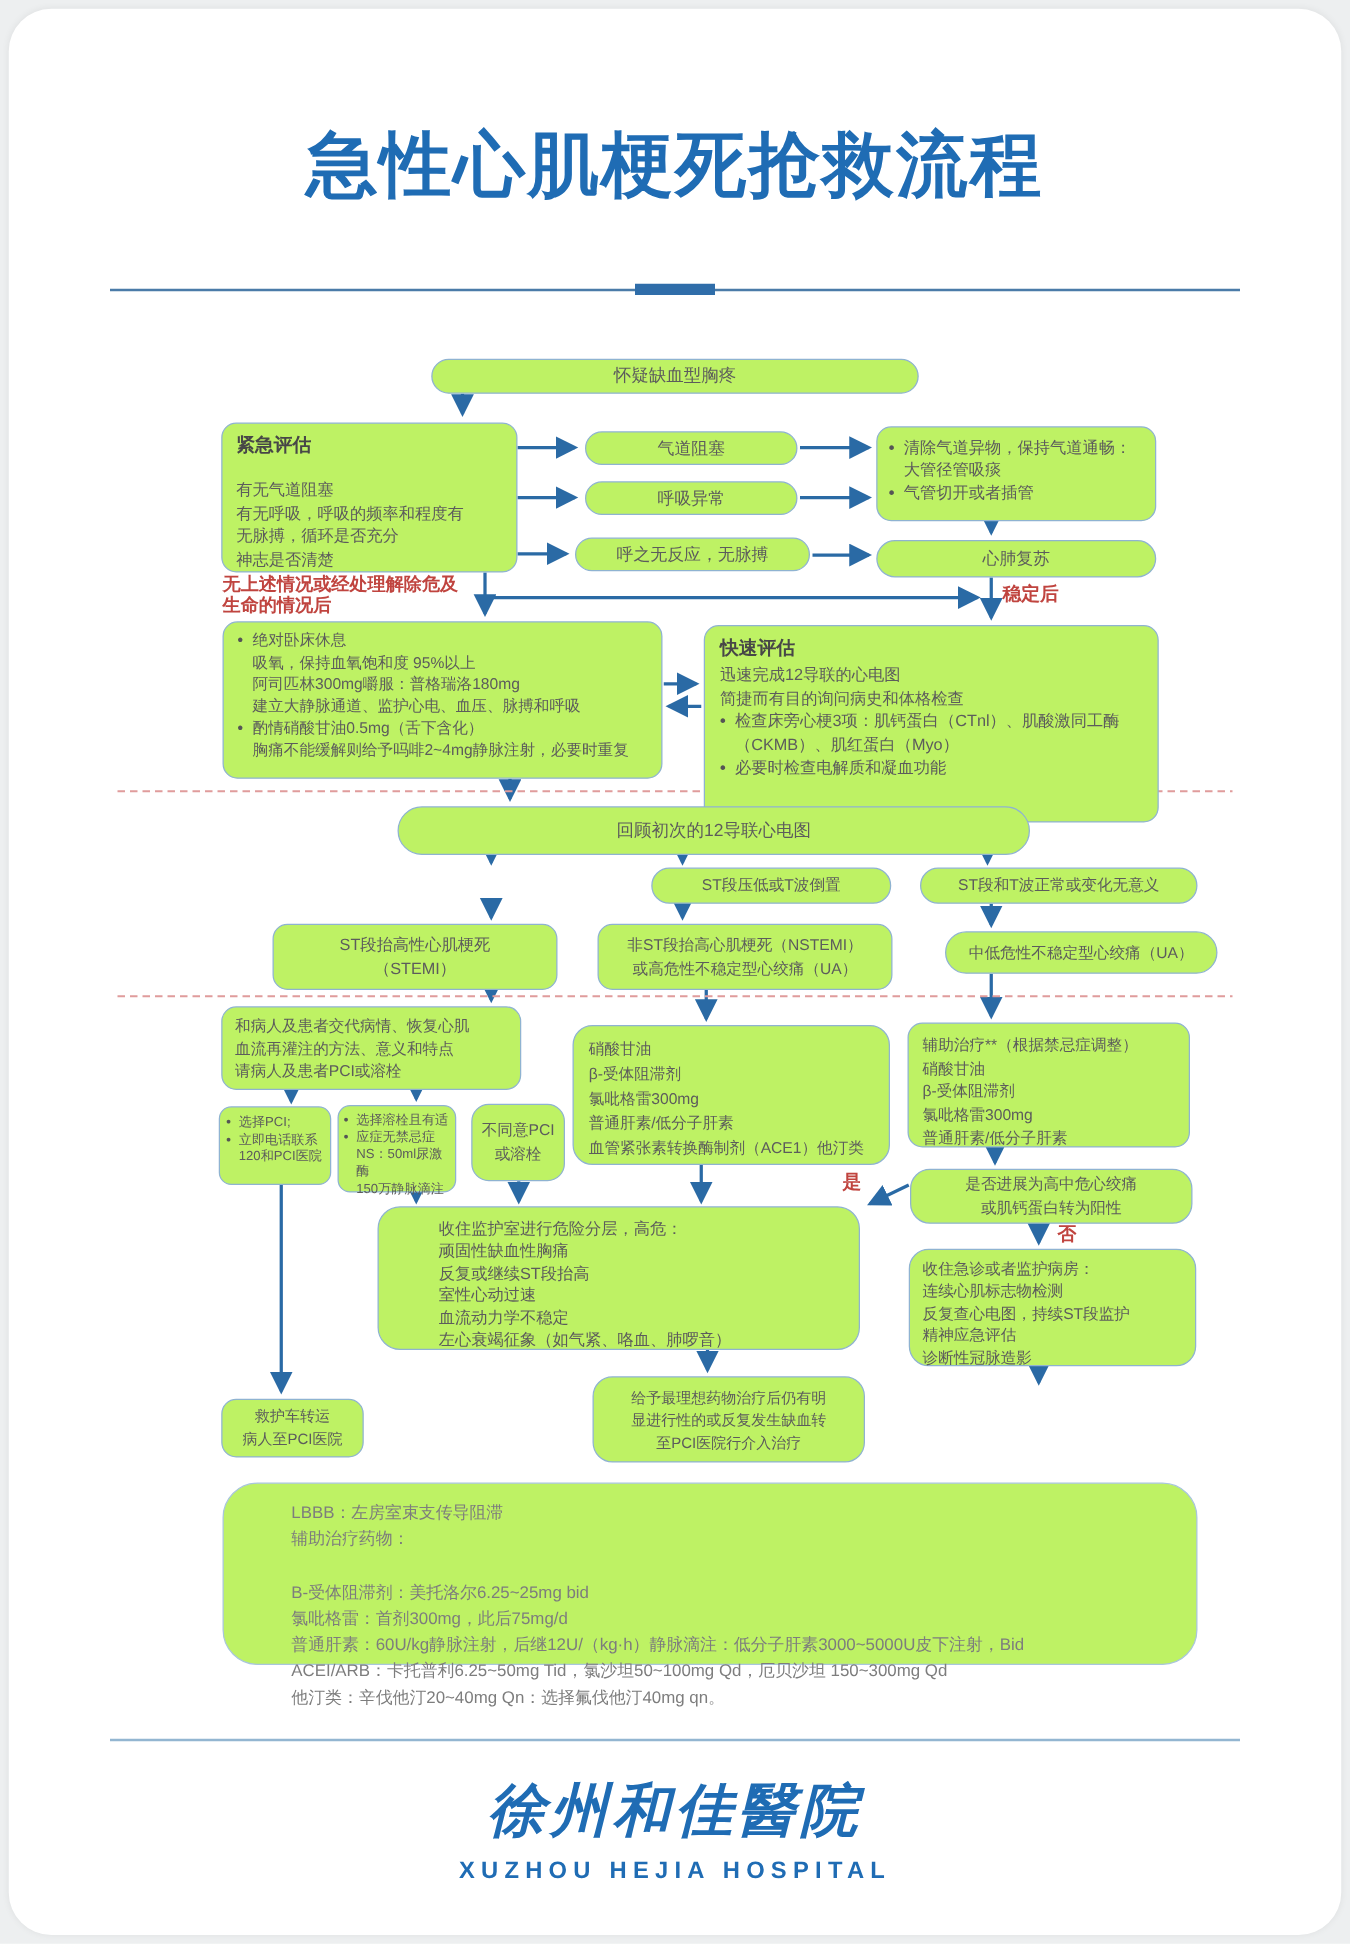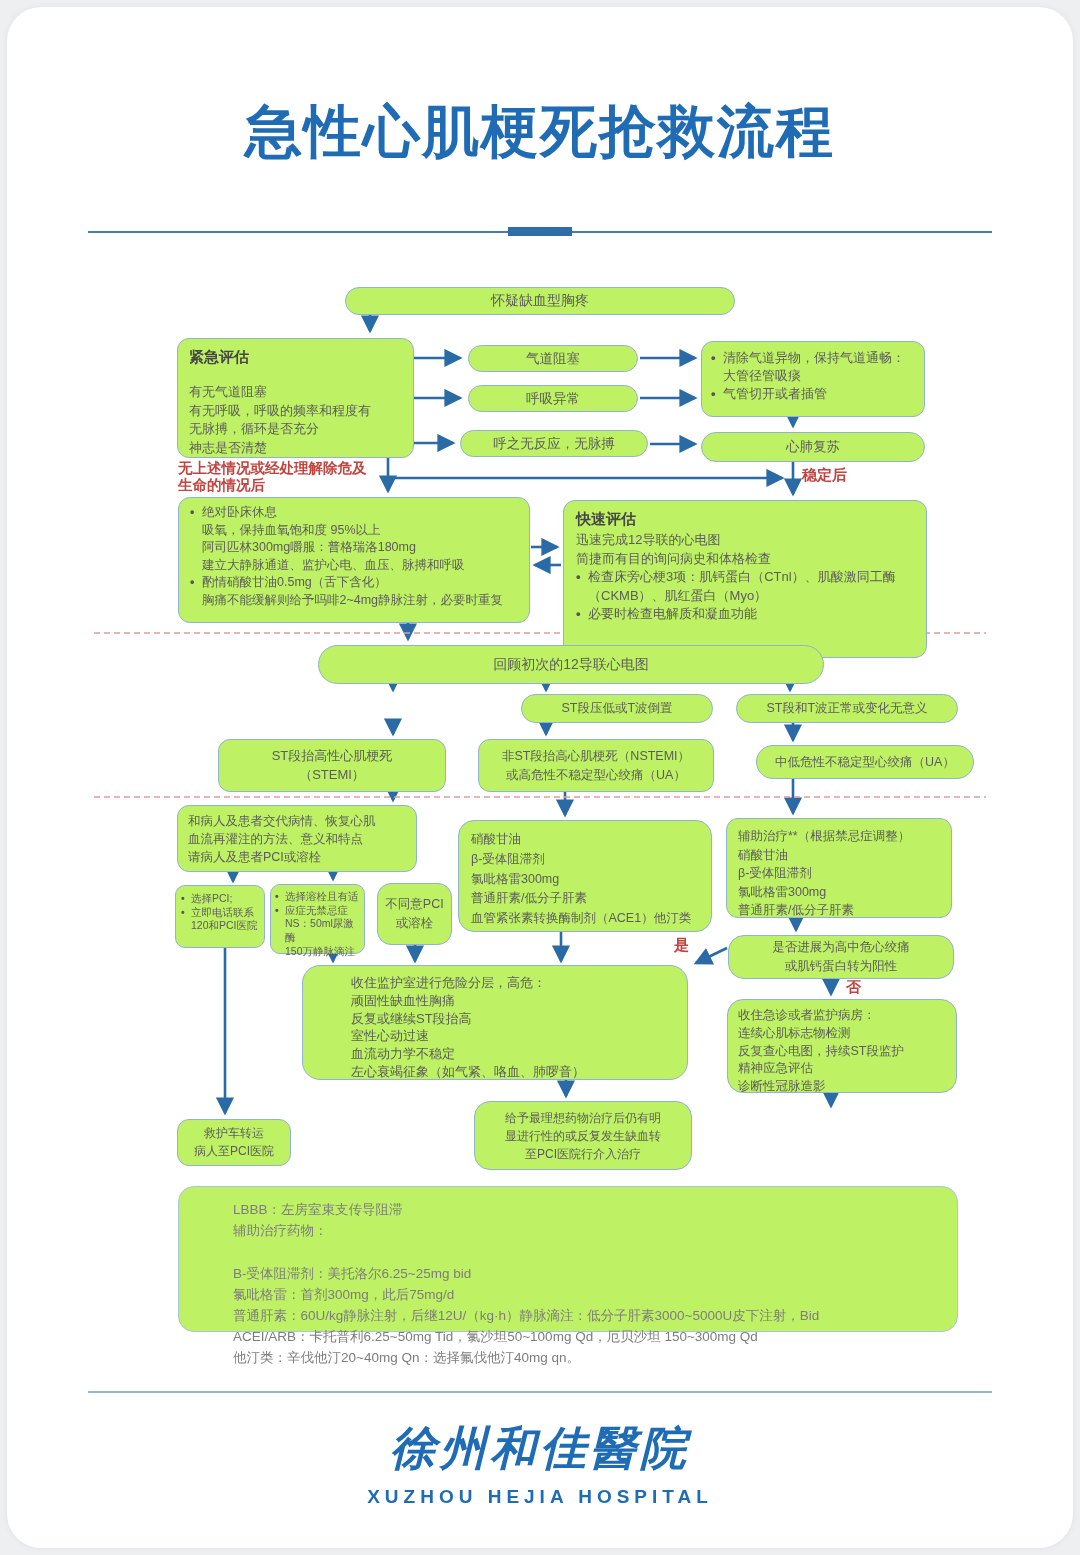--- a/index.html
+++ b/index.html
@@ -270,21 +270,21 @@
     <div>救护车转运</div>
     <div>病人至PCI医院</div>
   </div>
 
   <div class="node ctr" style="left:474px;top:1101px;width:218px;height:69px;font-size:12px;line-height:1.5;border-radius:16px;">
     <div>给予最理想药物治疗后仍有明</div>
     <div>显进行性的或反复发生缺血转</div>
     <div>至PCI医院行介入治疗</div>
   </div>
 
-  <div class="node" style="left:178px;top:1186px;width:780px;height:146px;padding:13px 18px 10px 54px;font-size:13.5px;color:#7d7d7d;border-radius:16px;border-color:#a9c6dc;">
+  <div class="node" style="left:178px;top:1186px;width:780px;height:146px;padding:13px 18px 10px 54px;font-size:13.5px;color:#7d7d7d;border-radius:28px;border-color:#a9c6dc;">
     <div class="note-line">LBBB：左房室束支传导阻滞</div>
     <div class="note-line">辅助治疗药物：</div>
     <div class="note-gap"></div>
     <div class="note-line">B-受体阻滞剂：美托洛尔6.25~25mg bid</div>
     <div class="note-line">氯吡格雷：首剂300mg，此后75mg/d</div>
     <div class="note-line">普通肝素：60U/kg静脉注射，后继12U/（kg·h）静脉滴注：低分子肝素3000~5000U皮下注射，Bid</div>
     <div class="note-line">ACEI/ARB：卡托普利6.25~50mg Tid，氯沙坦50~100mg Qd，厄贝沙坦 150~300mg Qd</div>
     <div class="note-line">他汀类：辛伐他汀20~40mg Qn：选择氟伐他汀40mg qn。</div>
   </div>
 

